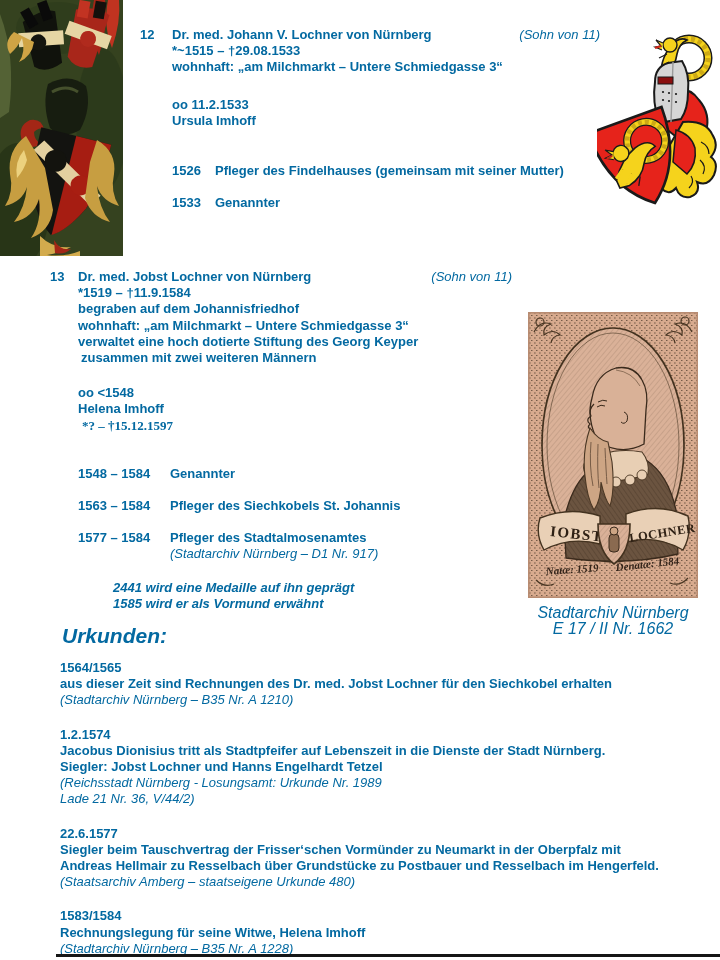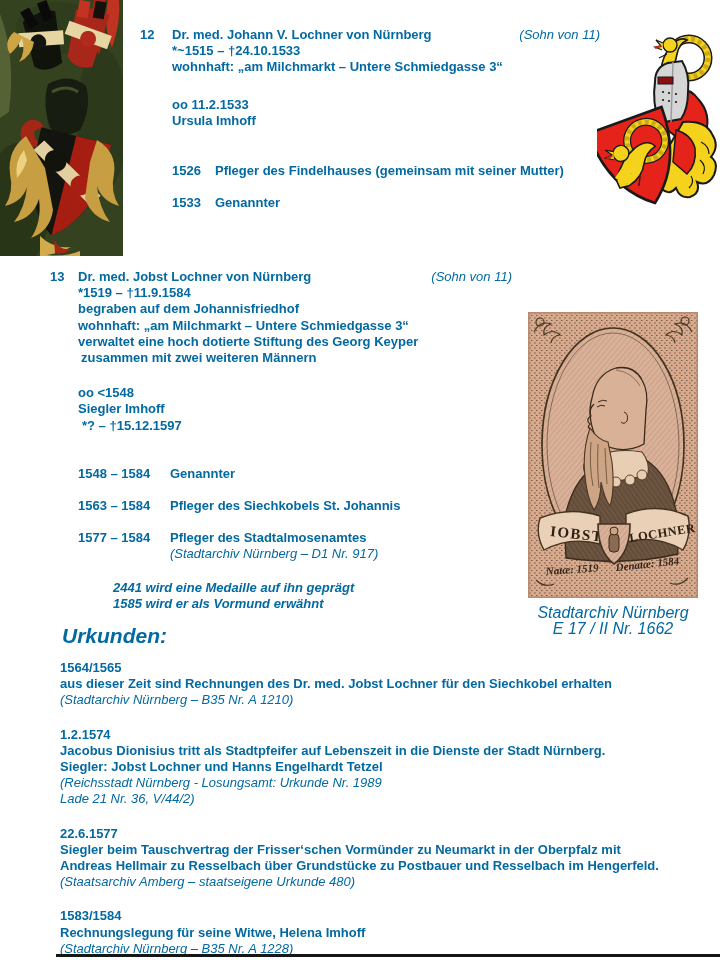--- a/index.html
+++ b/index.html
@@ -20,21 +20,21 @@
   .gap19{margin-top:19px;}
   .gap34{margin-top:34px;}
   .gap32{margin-top:32px;}
   .gap16{margin-top:16px;}
   .gap17{margin-top:17px;}
   .years12{width:43px;flex:0 0 43px;}
   .years13{width:92px;flex:0 0 92px;}
   .officetitle{flex:1;}
   .refline{font-style:italic;font-weight:normal;}
   .remarks{padding-left:35px;}
-  .spouse-dates{padding-left:4px;}
+  .spouse-dates{padding-left:4px;font-family:Liberation Serif, serif;}
   .note2{padding-left:3px;}
   #caption{width:170px;text-align:center;font-style:italic;font-weight:normal;font-size:16px;line-height:16px;}
   #urk-heading{font-size:21px;font-weight:bold;font-style:italic;}
   .doc-item{margin-bottom:16px;}
   #bottom-rule{background:#161616;}
 </style>
 </head>
 <body>
 
 <div class="page">
@@ -132,21 +132,21 @@
   </svg>
 
   <div class="abs" style="left:140px;top:27px;width:460px">
     <div class="row">
       <div class="numcell12">12</div>
       <div class="content">
         <div class="nameline">
           <span>Dr. med. Johann V. Lochner von Nürnberg</span>
           <span class="relation">(Sohn von 11)</span>
         </div>
-        <div>*~1515 – †24.10.1533</div>
+        <div>*~1515 – †29.08.1533</div>
         <div>wohnhaft: „am Milchmarkt – Untere Schmiedgasse 3“</div>
         <div class="gap21">oo 11.2.1533</div>
         <div>Ursula Imhoff</div>
         <div class="row gap34">
           <div class="years12">1526</div>
           <div class="officetitle">Pfleger des Findelhauses (gemeinsam mit seiner Mutter)</div>
         </div>
         <div class="row gap16">
           <div class="years12">1533</div>
           <div class="officetitle">Genannter</div>
@@ -162,21 +162,21 @@
         <div class="nameline">
           <span>Dr. med. Jobst Lochner von Nürnberg</span>
           <span class="relation">(Sohn von 11)</span>
         </div>
         <div>*1519 – †11.9.1584</div>
         <div>begraben auf dem Johannisfriedhof</div>
         <div>wohnhaft: „am Milchmarkt – Untere Schmiedgasse 3“</div>
         <div>verwaltet eine hoch dotierte Stiftung des Georg Keyper</div>
         <div class="note2">zusammen mit zwei weiteren Männern</div>
         <div class="gap19">oo &lt;1548</div>
-        <div>Siegler Imhoff</div>
+        <div>Helena Imhoff</div>
         <div class="spouse-dates">*? – †15.12.1597</div>
         <div class="row gap32">
           <div class="years13">1548 – 1584</div>
           <div class="officetitle">Genannter</div>
         </div>
         <div class="row gap16">
           <div class="years13">1563 – 1584</div>
           <div class="officetitle">Pfleger des Siechkobels St. Johannis</div>
         </div>
         <div class="row gap16">

